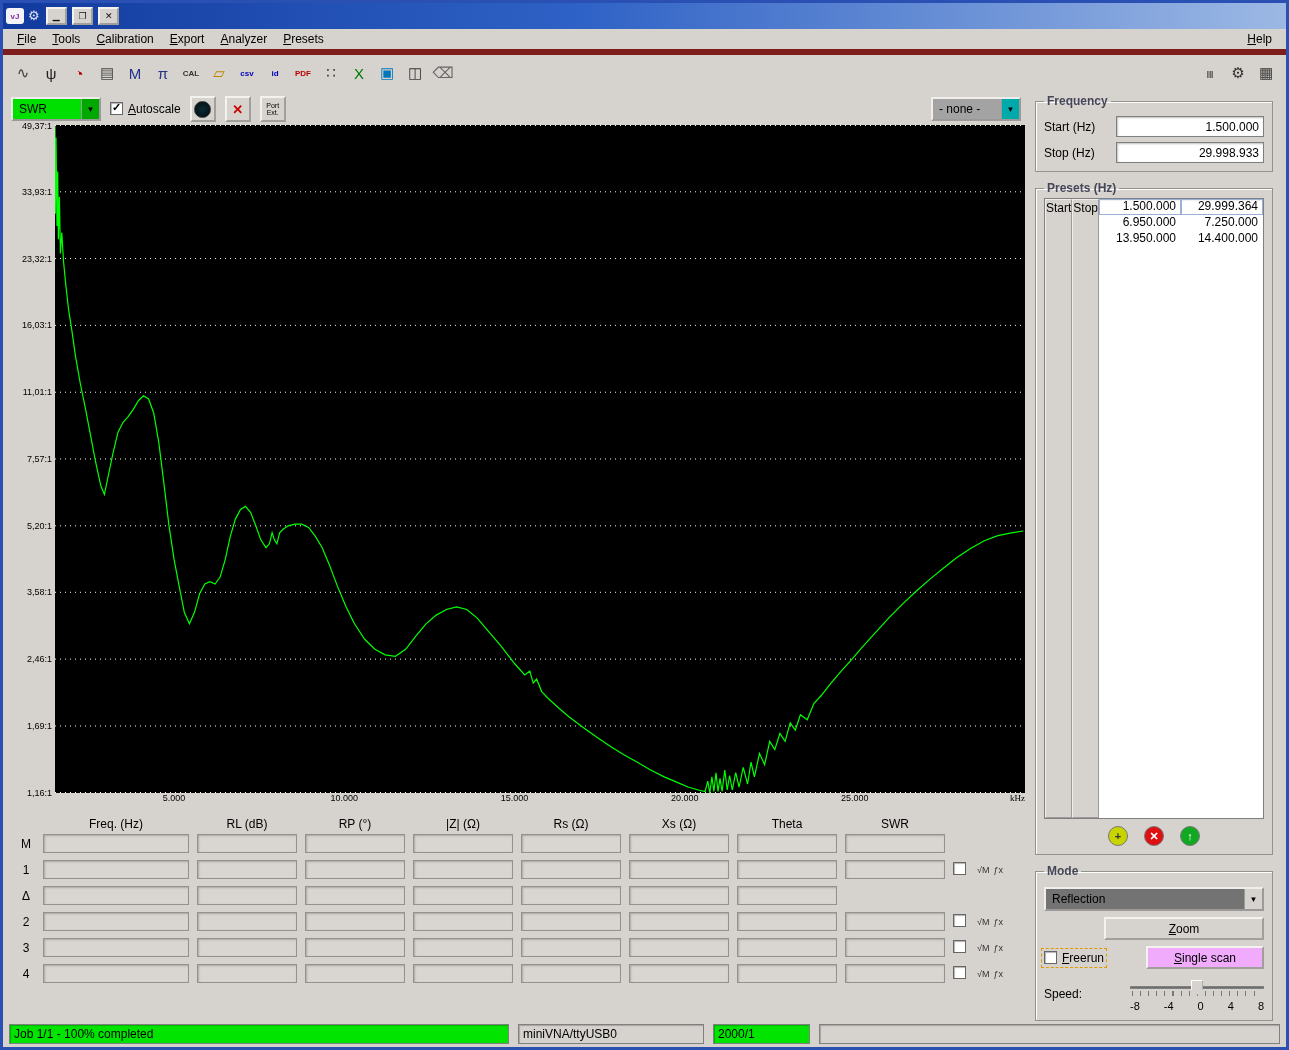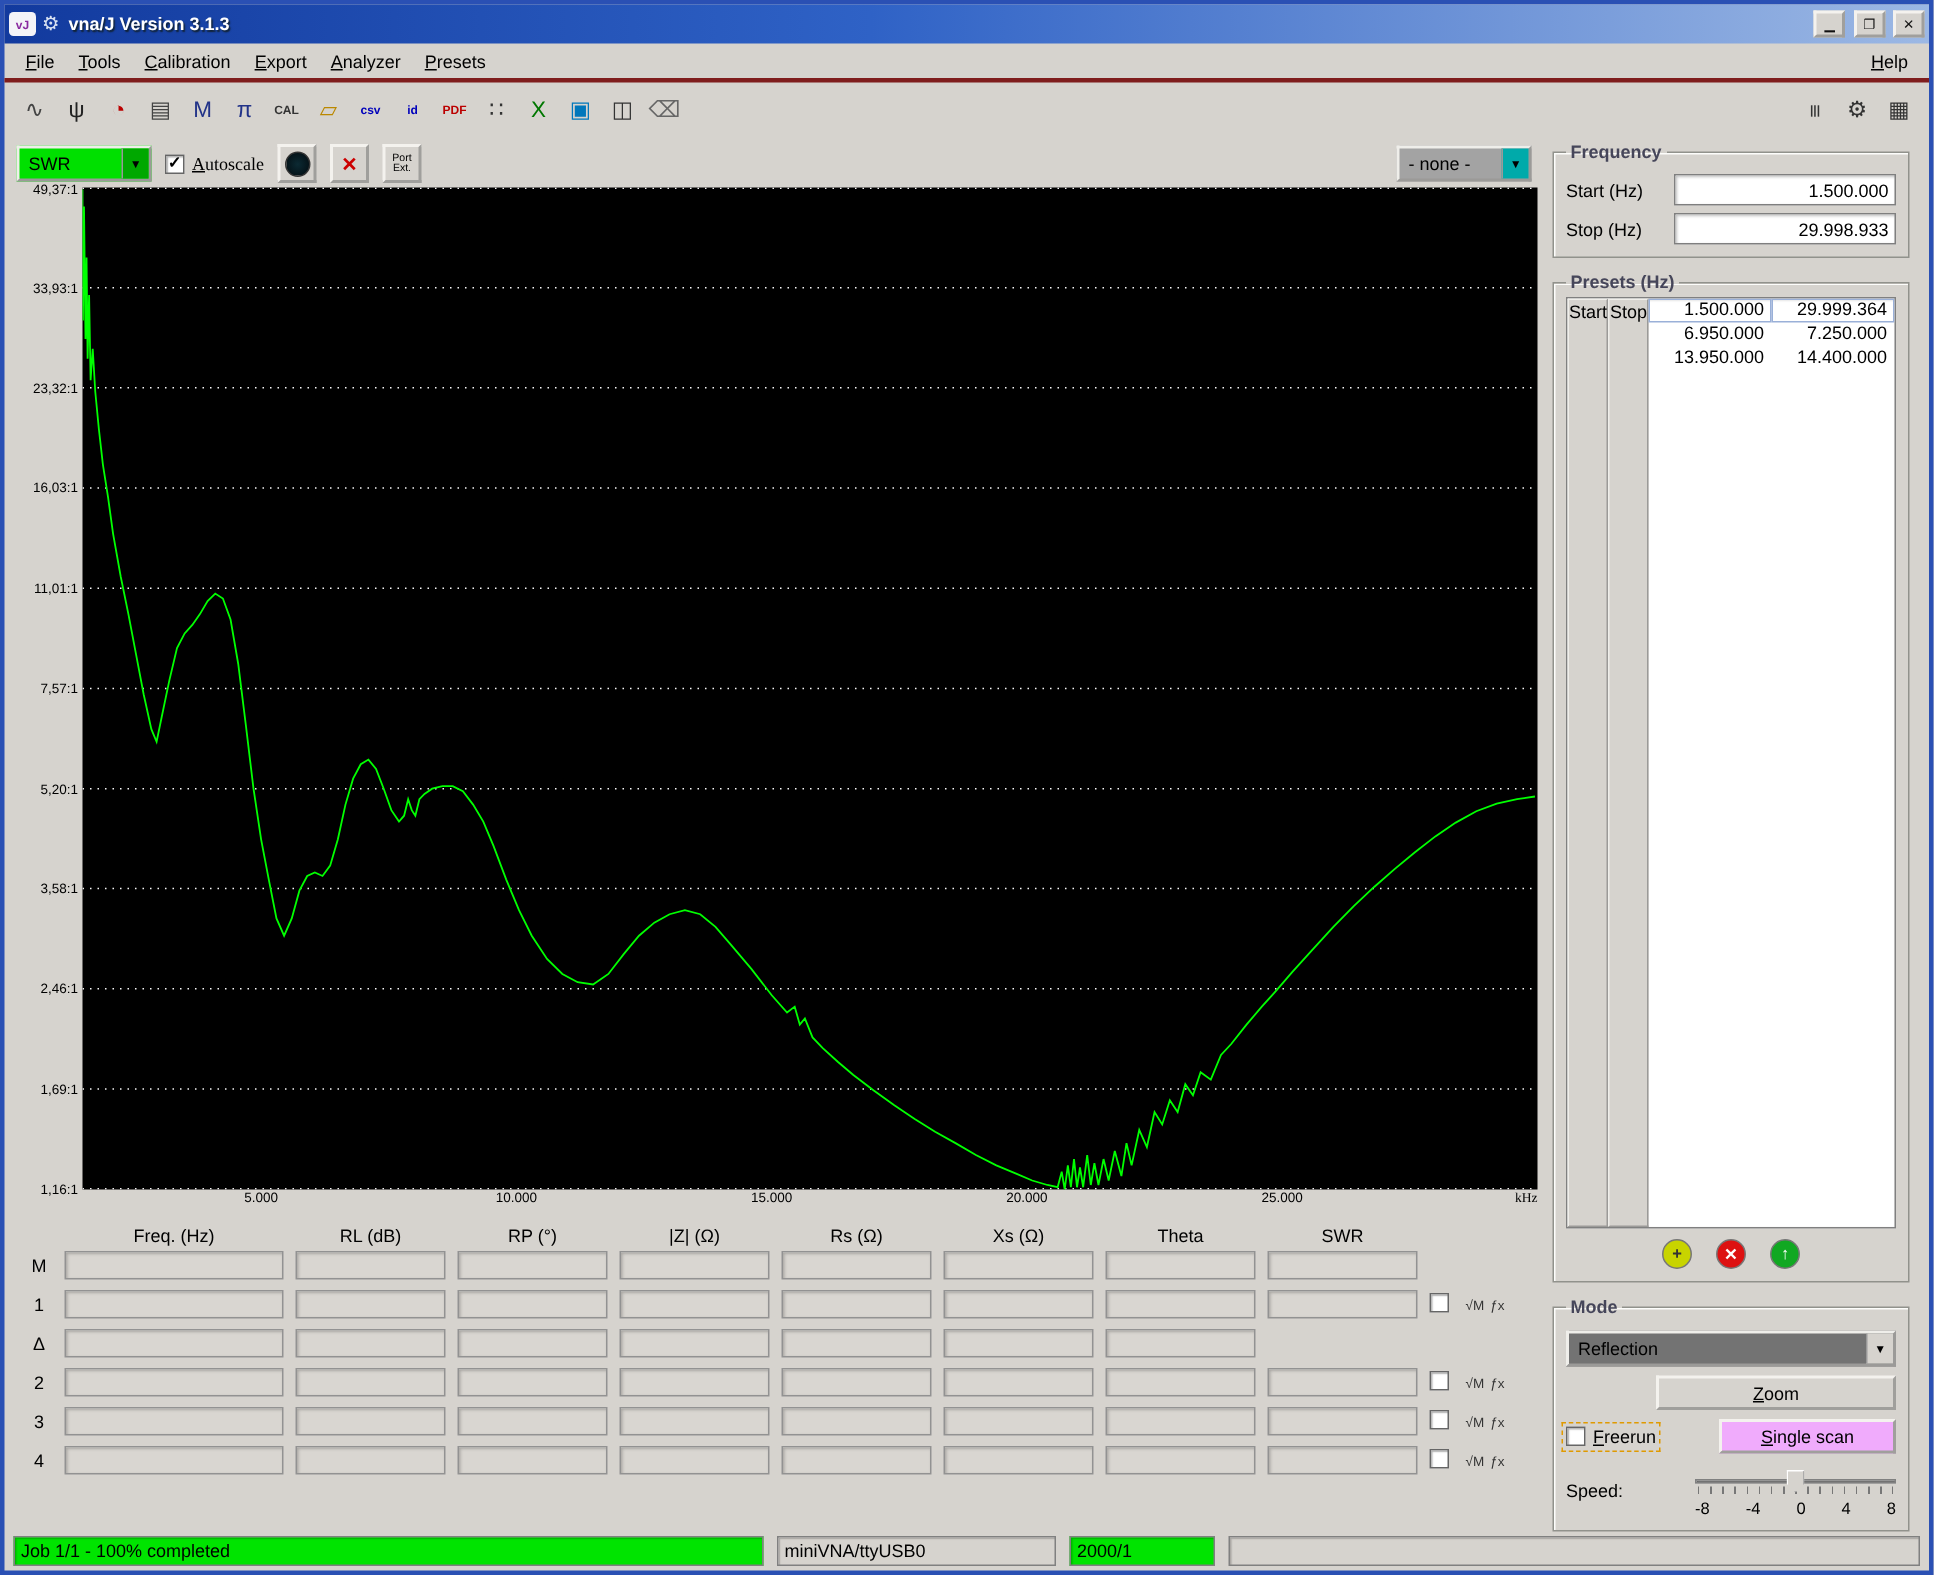--- a/index.html
+++ b/index.html
@@ -8,21 +8,21 @@
   .window{position:absolute;inset:0;border:3px solid #2a50b4;background:#d6d3ce;display:flex;flex-direction:column;}
 
   
   .titlebar{height:26px;background:linear-gradient(90deg,#123a9e 0%,#2f62c6 45%,#9cb8e4 100%);display:flex;align-items:center;padding:0 3px;gap:4px;flex:0 0 auto;}
   .app-icon{width:18px;height:16px;background:#f4f4f8;border-radius:3px;display:flex;align-items:center;justify-content:center;font-size:8px;font-weight:bold;color:#8a2aa0;}
   .tb-gear{color:#d9e2f2;font-size:13px;line-height:16px;}
   .titlebar .title{color:#fff;font-weight:bold;font-size:12px;margin-left:2px;flex:1;text-shadow:1px 1px 1px #123;}
   .winbtn{width:21px;height:18px;background:#d6d3ce;border:2px outset #f4f2ee;font-size:9px;line-height:12px;text-align:center;padding:0;margin-left:2px;font-family:inherit;color:#111;}
 
   
-  .menubar{height:26px;display:flex;align-items:center;padding:0 6px;flex:0 0 auto;border-bottom:3px solid #7f1d1d;}
+  .menubar{height:26px;display:flex;align-items:center;padding:0 6px;flex:0 0 auto;border-bottom:6px solid #7f1d1d;}
   .menus{display:flex;align-items:center;}
   .menu-item{padding:3px 8px;cursor:default;}
   .menus-right{margin-left:auto;}
   .mn{text-decoration:underline;}
 
   
   .toolbar{height:36px;display:flex;align-items:center;padding:0 6px;flex:0 0 auto;}
   .tbtn{width:26px;height:26px;margin:0 1px;background:transparent;border:1px solid transparent;display:flex;align-items:center;justify-content:center;font-size:15px;font-family:inherit;padding:0;}
   .tbtn.small{font-size:8px;font-weight:bold;letter-spacing:0;}
   .tb-right{margin-left:auto;display:flex;}
@@ -32,21 +32,21 @@
   .chart-panel{width:1016px;display:flex;flex-direction:column;}
 
   .chart-header{height:32px;display:flex;align-items:center;gap:9px;padding:0 2px;}
   .combo{height:24px;border:2px outset #efeeea;display:flex;align-items:center;background:#737373;font-size:12px;}
   .combo .cl{flex:1;padding:0 6px;white-space:nowrap;}
   .combo .ar{width:18px;align-self:stretch;display:flex;align-items:center;justify-content:center;font-size:8px;border-left:1px solid #999;background:#d6d3ce;}
   .combo.green{background:#00e000;width:90px;}
   .combo.green .ar{background:#00a800;}
   .combo.cyan{background:#a3a3a3;width:90px;margin-left:auto;margin-right:2px;}
   .combo.cyan .ar{background:#00aaaa;}
-  .chk{display:flex;align-items:center;gap:5px;font-family:Liberation Serif, serif;}
+  .chk{display:flex;align-items:flex-start;gap:5px;}
   .chkbox{width:13px;height:13px;background:#fff;border:1px solid #666;box-shadow:inset 1px 1px 1px rgba(0,0,0,.3);display:inline-flex;align-items:center;justify-content:center;font-size:11px;}
   .chkbox.checked::after{content:"✓";font-weight:bold;margin-top:-2px;}
   .iconbtn{width:26px;height:26px;background:#d6d3ce;border:2px outset #f4f2ee;display:flex;align-items:center;justify-content:center;padding:0;font-family:inherit;}
   .smith-disc{width:17px;height:17px;border-radius:50%;background:radial-gradient(circle at 50% 50%, #0c2a33 0%, #05141a 70%);border:1px solid #333;}
   .del-marker{color:#c00;font-size:13px;font-weight:bold;}
   .portext{font-size:7px;line-height:7px;text-align:center;}
 
   
   .plot-wrap{position:relative;height:686px;}
   .ylabels{position:absolute;left:0;top:0;width:46px;height:668px;}
@@ -112,21 +112,20 @@
   .sfill{flex:1;background:#d6d3ce;}
 </style>
 </head>
 <body>
 
 <div class="window">
 
   <div class="titlebar">
     <span class="app-icon">vJ</span>
     <span class="tb-gear">⚙</span>
-    <span class="title">vna/J Version 3.1.3</span>
     <span class="winbtns">
       <button class="winbtn">▁</button>
       <button class="winbtn">❐</button>
       <button class="winbtn">✕</button>
     </span>
   </div>
 
   <div class="menubar">
     <div class="menus" id="menus-left">
         <div class="menu-item"><span class="mn">F</span>ile</div>

